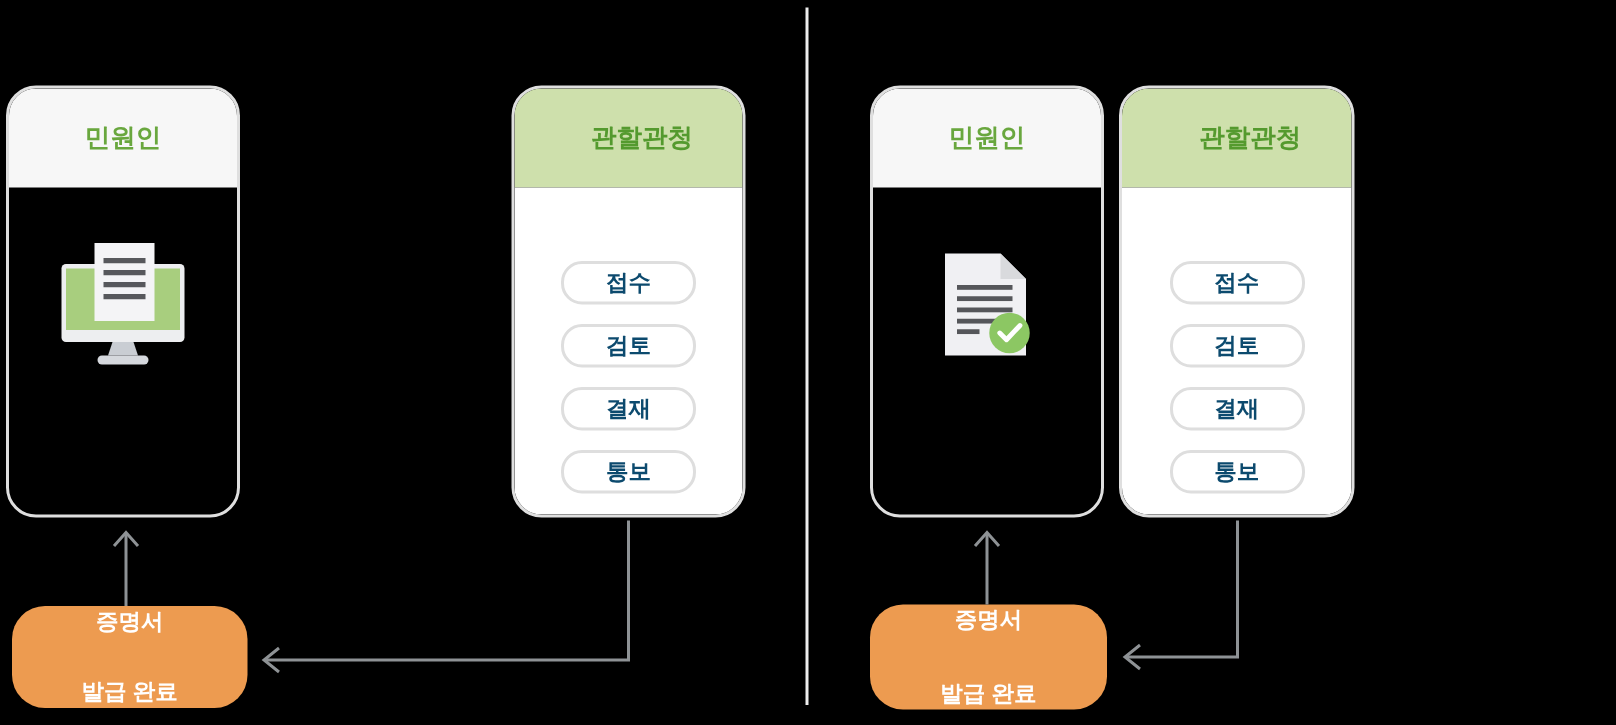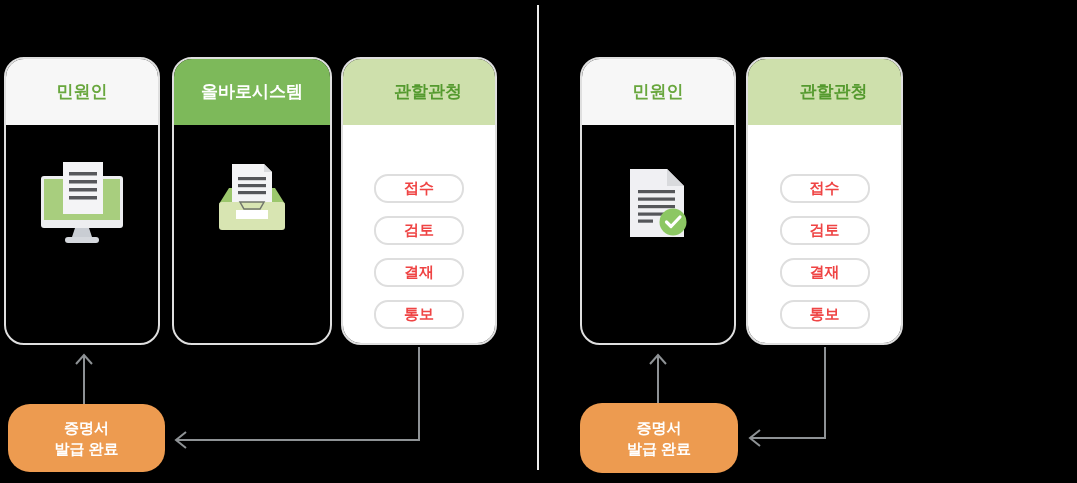--- a/index.html
+++ b/index.html
@@ -24,29 +24,29 @@
   .green-header{background:#7DB95A;color:#FFFFFF;}
   .light-green-header{background:#CEE0AC;color:#549A2E;padding-left:18px;}
   .small-header{font-size:15px;}
 
   .card-body{flex:1;display:flex;justify-content:center;align-items:flex-start;}
   .body-white{background:#FFFFFF;flex-direction:column;align-items:center;
               padding-top:35px;gap:13px;}
 
   .step-chip{width:90px;height:29px;box-sizing:border-box;background:#FFFFFF;
              border:2px solid #DEDEDE;border-radius:14px;display:flex;align-items:center;
-             justify-content:center;font-size:15px;font-weight:600;color:#ef4444;}
+             justify-content:center;font-size:15px;font-weight:600;color:#0c4a6e;}
 
   .icon-wrap{display:flex;}
   .mt37{margin-top:37px}.mt39{margin-top:39px}.mt43{margin-top:43px}.mt44{margin-top:44px}
 
   
   .result-box{position:absolute;background:#ED9B50;border-radius:22px;color:#FFFFFF;
               font-weight:bold;font-size:15px;line-height:21px;display:flex;
-              flex-direction:column;align-items:center;justify-content:center;text-align:center;}
+              flex-direction:column;align-items:center;justify-content:space-between;text-align:center;}
   .rb-left{left:8px;top:404px;width:157px;height:68px;}
   .rb-right{left:580px;top:403px;width:158px;height:70px;}
 
   .divider{position:absolute;left:537px;top:5px;width:2px;height:465px;background:#EDEDED;}
 
   .arrows{position:absolute;left:0;top:0;pointer-events:none;}
 </style>
 </head>
 <body>
 
@@ -66,40 +66,20 @@
           <rect x="25" y="0" width="40" height="52" fill="#F4F4F6"></rect>
           <rect x="31" y="10" width="28" height="3.5" fill="#57585C"></rect>
           <rect x="31" y="18" width="28" height="3.5" fill="#57585C"></rect>
           <rect x="31" y="26" width="28" height="3.5" fill="#57585C"></rect>
           <rect x="31" y="34" width="28" height="3.5" fill="#57585C"></rect>
         </svg>
       </span>
     </div>
   </div>
 
-  <div class="card c2">
-    <div class="card-header green-header">
-      <span>올바로시스템</span>
-    </div>
-    <div class="card-body">
-      <span class="icon-wrap mt39">
-        <svg width="76" height="68" viewBox="0 0 76 68">
-          <polygon points="5,40 15,24 61,24 71,40" fill="#9CC76D"></polygon>
-          <path d="M18,0 H50 L58,8 V46 H18 Z" fill="#F4F4F6"></path>
-          <path d="M50,0 L58,8 H50 Z" fill="#DADBDE"></path>
-          <rect x="24" y="13" width="28" height="3.2" fill="#55565A"></rect>
-          <rect x="24" y="20" width="28" height="3.2" fill="#55565A"></rect>
-          <rect x="24" y="27" width="28" height="3.2" fill="#55565A"></rect>
-          <rect x="5" y="38" width="66" height="28" rx="3" fill="#D8E5B2"></rect>
-          <path d="M26,38 h24 l-4,7 h-16 z" fill="#D8E5B2" stroke="#70756B" stroke-width="1.5"></path>
-          <rect x="22" y="46" width="32" height="9" fill="#FFFFFF"></rect>
-        </svg>
-      </span>
-    </div>
-  </div>
 
   <div class="card c3">
     <div class="card-header light-green-header">
       <span>관할관청</span>
     </div>
     <div class="card-body body-white">
       <div class="step-chip">접수</div>
       <div class="step-chip">검토</div>
       <div class="step-chip">결재</div>
       <div class="step-chip">통보</div>

